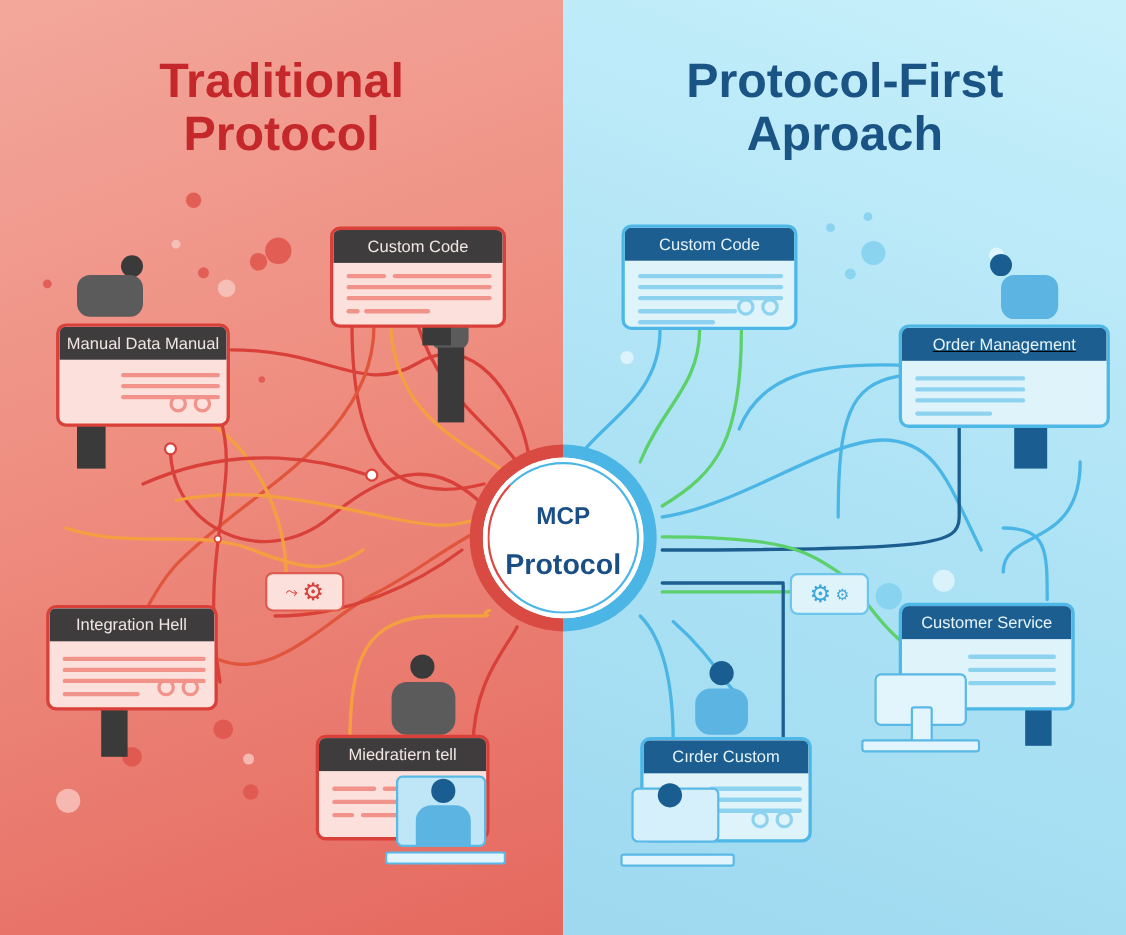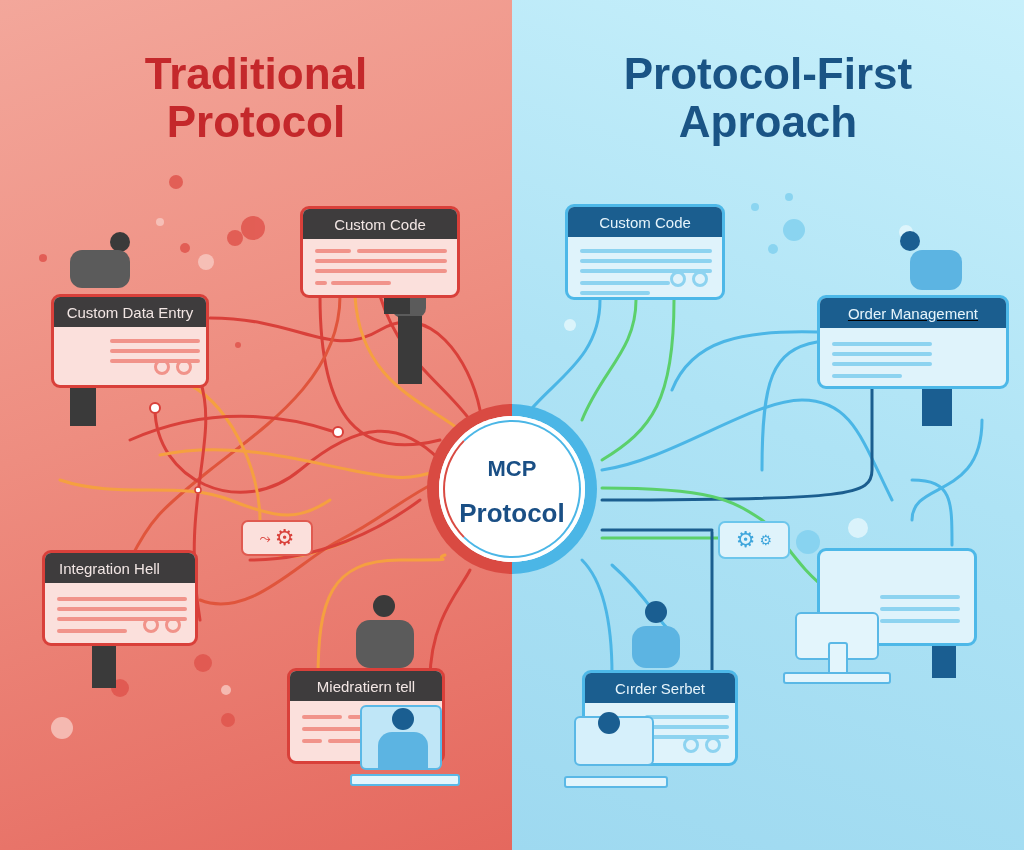--- a/index.html
+++ b/index.html
@@ -98,42 +98,42 @@
       <rect x="384" y="296" width="26" height="18" fill="#3a3a3a"></rect>
       <circle cx="138" cy="596" r="10" fill="#3a3a3a"></circle>
         <rect x="84" y="600" width="46" height="34" rx="10"></rect>
         <rect x="92" y="632" width="24" height="56" fill="#3a3a3a"></rect>
       <circle cx="384" cy="606" r="11" fill="#3a3a3a"></circle>
         <rect x="356" y="620" width="58" height="48" rx="14"></rect>
     </g>
   </svg>
 
   <div class="card red" style="left:51px;top:294px;width:158px;height:94px;">
-    <div class="head">Custom Data Entry</div>
+    <div class="head">Manual Data Manual</div>
     <div class="line" style="left:56px;top:42px;width:90px;"></div>
     <div class="line" style="left:56px;top:52px;width:90px;"></div>
     <div class="line" style="left:56px;top:62px;width:90px;"></div>
     <div class="dots">
         <span></span>
         <span></span>
       </div>
   </div>
 
   <div class="card red" style="left:300px;top:206px;width:160px;height:92px;">
     <div class="head">Custom Code</div>
     <div class="line" style="left:12px;top:40px;width:36px;"></div>
     <div class="line" style="left:54px;top:40px;width:90px;"></div>
     <div class="line" style="left:12px;top:50px;width:132px;"></div>
     <div class="line" style="left:12px;top:60px;width:132px;"></div>
     <div class="line" style="left:12px;top:72px;width:12px;"></div>
     <div class="line" style="left:28px;top:72px;width:60px;"></div>
   </div>
 
   <div class="card red" style="left:42px;top:550px;width:156px;height:96px;">
-    <div class="head" style="justify-content:flex-start;padding-left:14px;">Integration Hell</div>
+    <div class="head" style="justify-content:flex-start;padding-left:24px;">Integration Hell</div>
     <div class="line" style="left:12px;top:44px;width:130px;"></div>
     <div class="line" style="left:12px;top:54px;width:130px;"></div>
     <div class="line" style="left:12px;top:64px;width:130px;"></div>
     <div class="line" style="left:12px;top:76px;width:70px;"></div>
     <div class="dots">
         <span></span>
         <span></span>
       </div>
   </div>
 
@@ -223,30 +223,31 @@
 
   <div class="card blue" style="left:305px;top:295px;width:192px;height:94px;text-decoration:underline;">
     <div class="head">Order Management</div>
     <div class="line" style="left:12px;top:44px;width:100px;"></div>
     <div class="line" style="left:12px;top:54px;width:100px;"></div>
     <div class="line" style="left:12px;top:64px;width:100px;"></div>
     <div class="line" style="left:12px;top:76px;width:70px;"></div>
   </div>
 
   <div class="card blue" style="left:305px;top:548px;width:160px;height:98px;">
+    <div class="head">Customer Service</div>
     <div class="line" style="left:60px;top:44px;width:80px;"></div>
     <div class="line" style="left:60px;top:56px;width:80px;"></div>
     <div class="line" style="left:60px;top:68px;width:80px;"></div>
   </div>
   <div style="position:absolute;left:283px;top:612px;width:84px;height:48px;border:2px solid #5ab8e6;border-radius:6px;background:#e3f5fc;box-sizing:border-box;"></div>
   <div style="position:absolute;left:316px;top:642px;width:16px;height:30px;background:#e3f5fc;border:2px solid #5ab8e6;border-radius:3px;"></div>
   <div style="position:absolute;left:271px;top:672px;width:104px;height:8px;border:2px solid #5ab8e6;border-radius:3px;background:#e3f5fc;"></div>
 
   <div class="card blue" style="left:70px;top:670px;width:156px;height:96px;">
-    <div class="head">Cırder Serbet</div>
+    <div class="head">Cırder Custom</div>
     <div class="line" style="left:60px;top:42px;width:84px;"></div>
     <div class="line" style="left:60px;top:52px;width:84px;"></div>
     <div class="line" style="left:60px;top:62px;width:84px;"></div>
     <div class="dots">
         <span></span>
         <span></span>
       </div>
   </div>
   <div style="position:absolute;left:62px;top:716px;width:80px;height:50px;border:2px solid #5ab8e6;border-radius:6px;background:#d6f0fb;box-sizing:border-box;"></div>
   <div style="position:absolute;left:86px;top:712px;width:22px;height:22px;border-radius:50%;background:#1a5e91;"></div>

